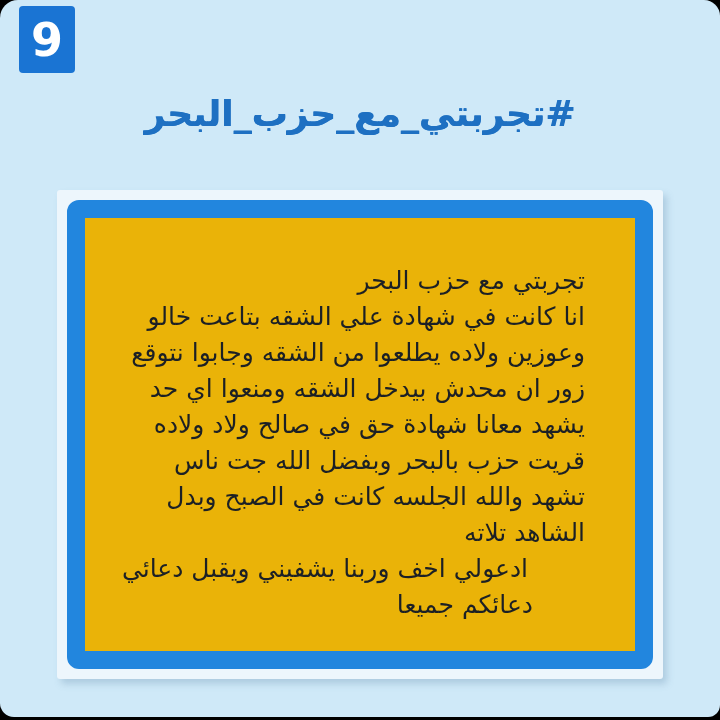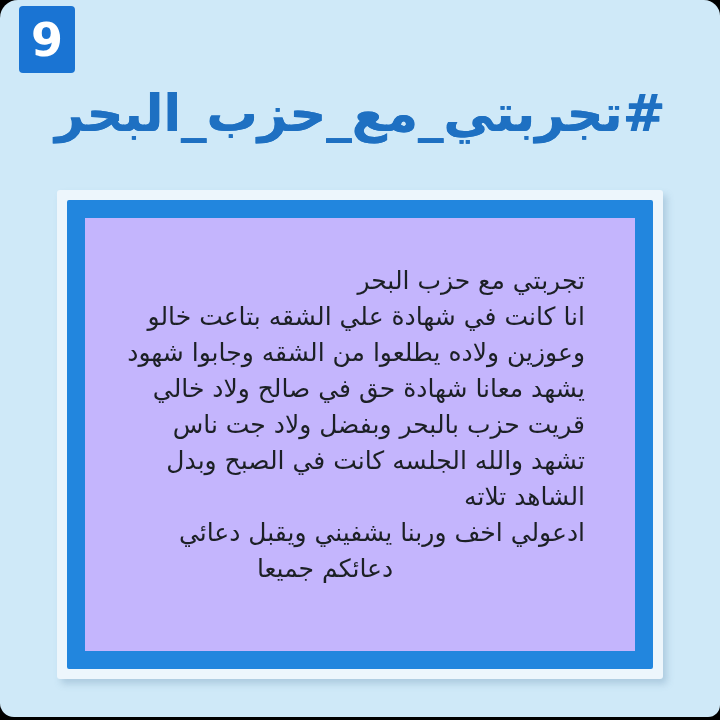--- a/index.html
+++ b/index.html
@@ -41,41 +41,41 @@
     font-size:46px;
     font-weight:bold;
   }
   .hashtag-title{
     position:absolute;
     left:0; top:76px;
     width:720px;
     text-align:center;
     direction:rtl;
     color:var(--title-blue,#1e70c2);
-    font-size:51px;
+    font-size:36px;
     font-weight:800;
     letter-spacing:0px;
     line-height:76px;
     text-shadow:0.5px 0 0 currentColor;
   }
   .post-frame{
     position:absolute;
     left:57px; top:190px;
     width:606px; height:489px;
     background:var(--frame-light,#edf6fc);
     border-radius:3px;
     box-shadow:4px 5px 7px rgba(96,136,168,0.30);
   }
   .post-border{
     position:absolute;
     left:10px; top:10px;
     width:550px; height:433px;
     border:18px solid var(--border-blue,#2286de);
-    background:#c4b5fd;
-    border-radius:2px;
+    background:#eab308;
+    border-radius:12px;
   }
   .post-text{
     position:absolute;
     left:28px; top:28px;
     right:28px;
     bottom:28px;
     direction:rtl;
     text-align:right;
     padding:17px 22px 0 0;
     color:var(--text-dark,#1c2025);
@@ -100,23 +100,24 @@
     <span>9</span>
   </div>
 
   <div class="hashtag-title">#تجربتي_مع_حزب_البحر</div>
 
   <div class="post-frame">
     <div class="post-border">
       <div class="post-text">
           <p class="post-line">تجربتي مع حزب البحر</p>
           <p class="post-line">انا كانت في شهادة علي الشقه بتاعت خالو</p>
-          <p class="post-line">وعوزين ولاده يطلعوا من الشقه وجابوا شهود</p>
-          <p class="post-line">يشهد معانا شهادة حق في صالح ولاد خالي</p>
-          <p class="post-line">قريت حزب بالبحر وبفضل ولاد جت ناس</p>
+          <p class="post-line">وعوزين ولاده يطلعوا من الشقه وجابوا نتوقع</p>
+          <p class="post-line">زور ان محدش بيدخل الشقه ومنعوا اي حد</p>
+          <p class="post-line">يشهد معانا شهادة حق في صالح ولاد ولاده</p>
+          <p class="post-line">قريت حزب بالبحر وبفضل الله جت ناس</p>
           <p class="post-line">تشهد والله الجلسه كانت في الصبح وبدل</p>
           <p class="post-line">الشاهد تلاته</p>
           <p class="post-line">ادعولي اخف وربنا يشفيني ويقبل دعائي</p>
           <p class="post-line">دعائكم جميعا</p>
         </div>
     </div>
   </div>
 
 </div>
 

